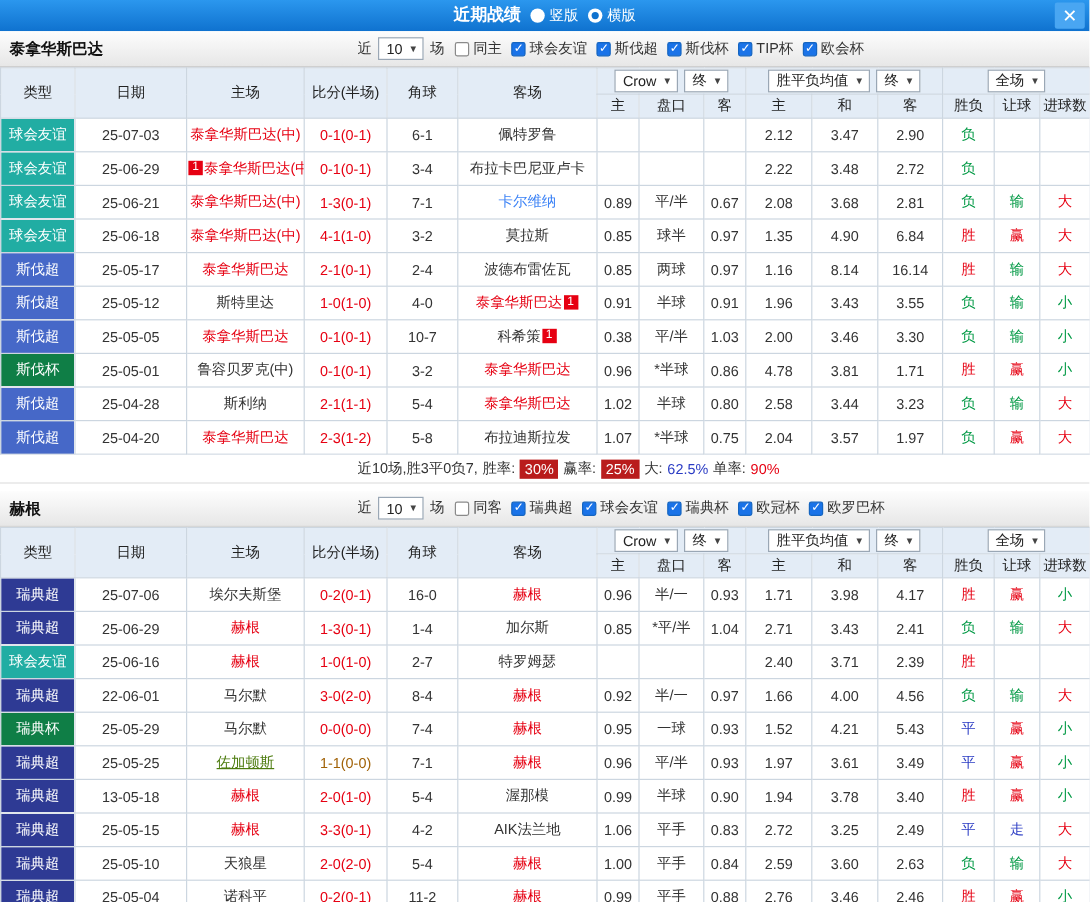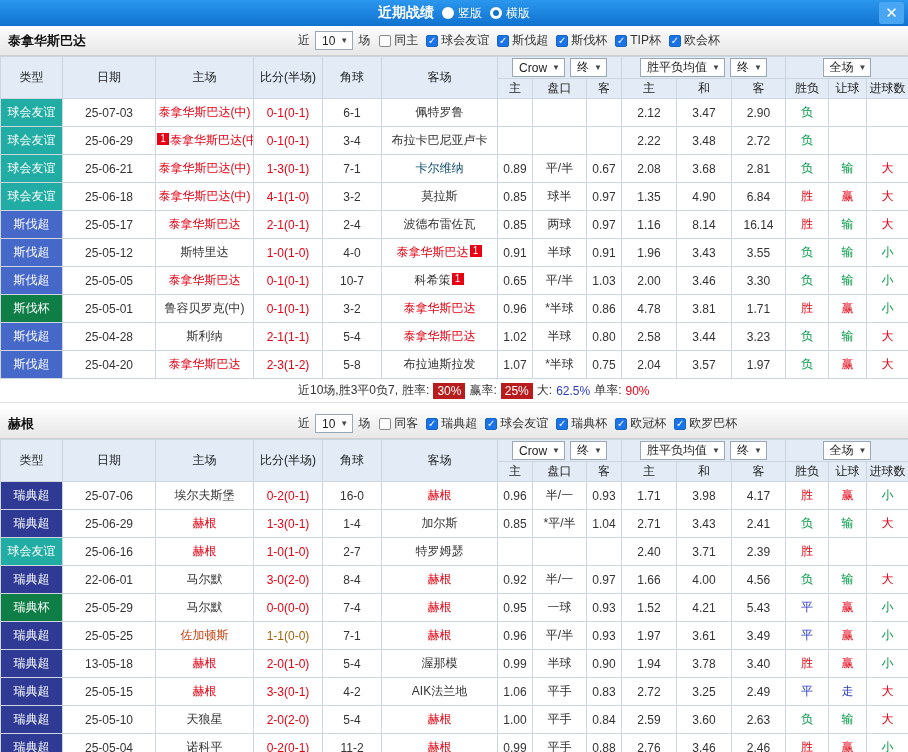--- a/index.html
+++ b/index.html
@@ -216,21 +216,21 @@
           <td style="color: rgb(0, 153, 68);">负</td>
           <td style="color: rgb(51, 51, 51);"></td>
           <td style="color: rgb(51, 51, 51);"></td>
         </tr>
         <tr>
           <td style="background: rgb(33, 173, 163); color: rgb(255, 255, 255);">球会友谊</td>
           <td>25-06-21</td>
           <td><span style="color: rgb(230, 0, 18);">泰拿华斯巴达(中)</span></td>
           <td style="color: rgb(230, 0, 18);">1-3(0-1)</td>
           <td>7-1</td>
-          <td><span style="color: #0c4a6e;">卡尔维纳</span></td>
+          <td><span style="color: #3b82f6;">卡尔维纳</span></td>
           <td>0.89</td>
           <td>平/半</td>
           <td>0.67</td>
           <td>2.08</td>
           <td>3.68</td>
           <td>2.81</td>
           <td style="color: rgb(0, 153, 68);">负</td>
           <td style="color: rgb(0, 153, 68);">输</td>
           <td style="color: rgb(230, 0, 18);">大</td>
         </tr>
@@ -285,21 +285,21 @@
           <td style="color: rgb(0, 153, 68);">输</td>
           <td style="color: rgb(0, 153, 68);">小</td>
         </tr>
         <tr>
           <td style="background: rgb(70, 104, 200); color: rgb(255, 255, 255);">斯伐超</td>
           <td>25-05-05</td>
           <td><span style="color: rgb(230, 0, 18);">泰拿华斯巴达</span></td>
           <td style="color: rgb(230, 0, 18);">0-1(0-1)</td>
           <td>10-7</td>
           <td><span style="color: rgb(51, 51, 51);">科希策</span><span class="b1">1</span></td>
-          <td>0.65</td>
+          <td>0.38</td>
           <td>平/半</td>
           <td>1.03</td>
           <td>2.00</td>
           <td>3.46</td>
           <td>3.30</td>
           <td style="color: rgb(0, 153, 68);">负</td>
           <td style="color: rgb(0, 153, 68);">输</td>
           <td style="color: rgb(0, 153, 68);">小</td>
         </tr>
         <tr>
@@ -561,21 +561,21 @@
           <td>1.52</td>
           <td>4.21</td>
           <td>5.43</td>
           <td style="color: rgb(43, 60, 196);">平</td>
           <td style="color: rgb(230, 0, 18);">赢</td>
           <td style="color: rgb(0, 153, 68);">小</td>
         </tr>
         <tr>
           <td style="background: rgb(46, 58, 148); color: rgb(255, 255, 255);">瑞典超</td>
           <td>25-05-25</td>
-          <td><span style="color: #c2410c;">佐加顿斯</span></td>
+          <td><span style="color: #4d7c0f; text-decoration: underline;">佐加顿斯</span></td>
           <td style="color: #a16207;">1-1(0-0)</td>
           <td>7-1</td>
           <td><span style="color: rgb(230, 0, 18);">赫根</span></td>
           <td>0.96</td>
           <td>平/半</td>
           <td>0.93</td>
           <td>1.97</td>
           <td>3.61</td>
           <td>3.49</td>
           <td style="color: rgb(43, 60, 196);">平</td>

